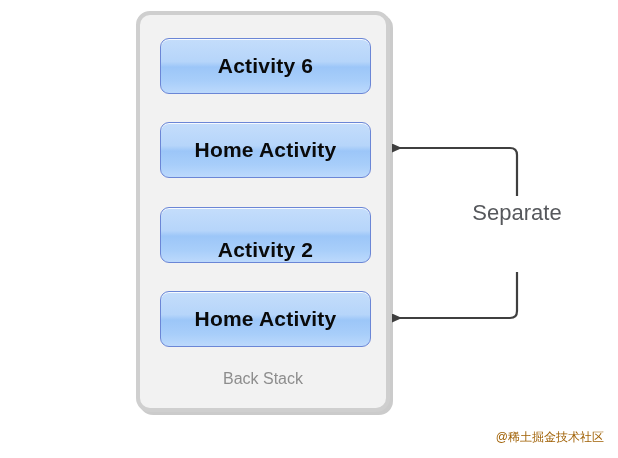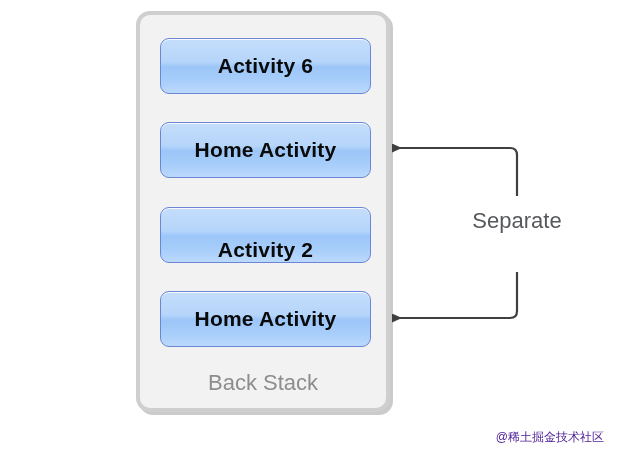--- a/index.html
+++ b/index.html
@@ -67,30 +67,30 @@
   .btn-2 { top: 207px; align-items: flex-end; }
   .btn-3 { top: 291px; }
 
   
   .stack-caption {
     position: absolute;
     left: 136px;
     top: 370px;
     width: 254px;
     text-align: center;
-    font-size: 22px;
+    font-size: 16px;
     color: #8d8d8d;
     white-space: nowrap;
   }
 
   
   .callout-text {
     position: absolute;
     left: 437px;
-    top: 206px;
+    top: 198px;
     width: 160px;
     text-align: center;
     font-size: 22px;
     line-height: 30px;
     color: #56585c;
   }
   .callout-text .line { display: block; white-space: nowrap; }
 
   
   .connectors {
@@ -101,21 +101,21 @@
     height: 458px;
     pointer-events: none;
   }
 
   
   .watermark {
     position: absolute;
     right: 14px;
     bottom: 12px;
     font-size: 12px;
-    color: #4c1d95;
+    color: #a16207;
     white-space: nowrap;
   }
 </style>
 </head>
 <body>
 
 <div id="diagram">
 
   <div class="stack-panel"></div>
 

